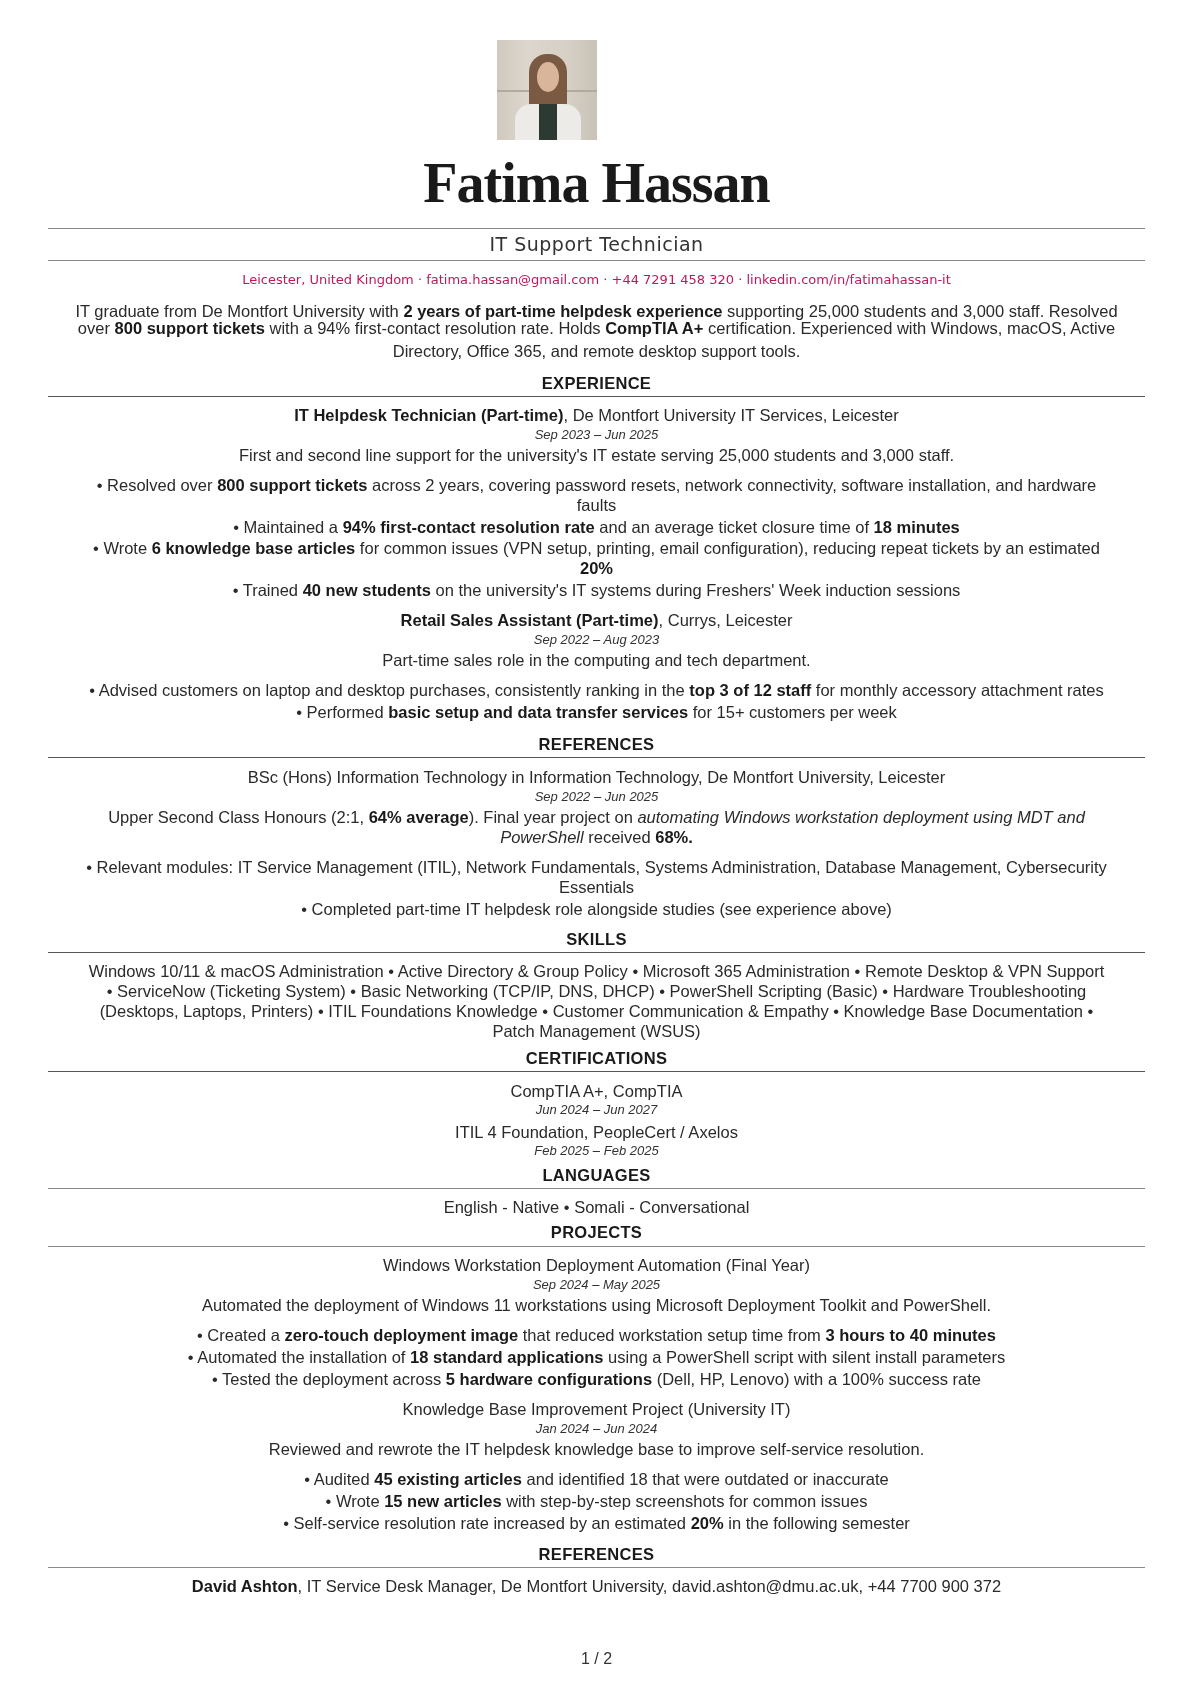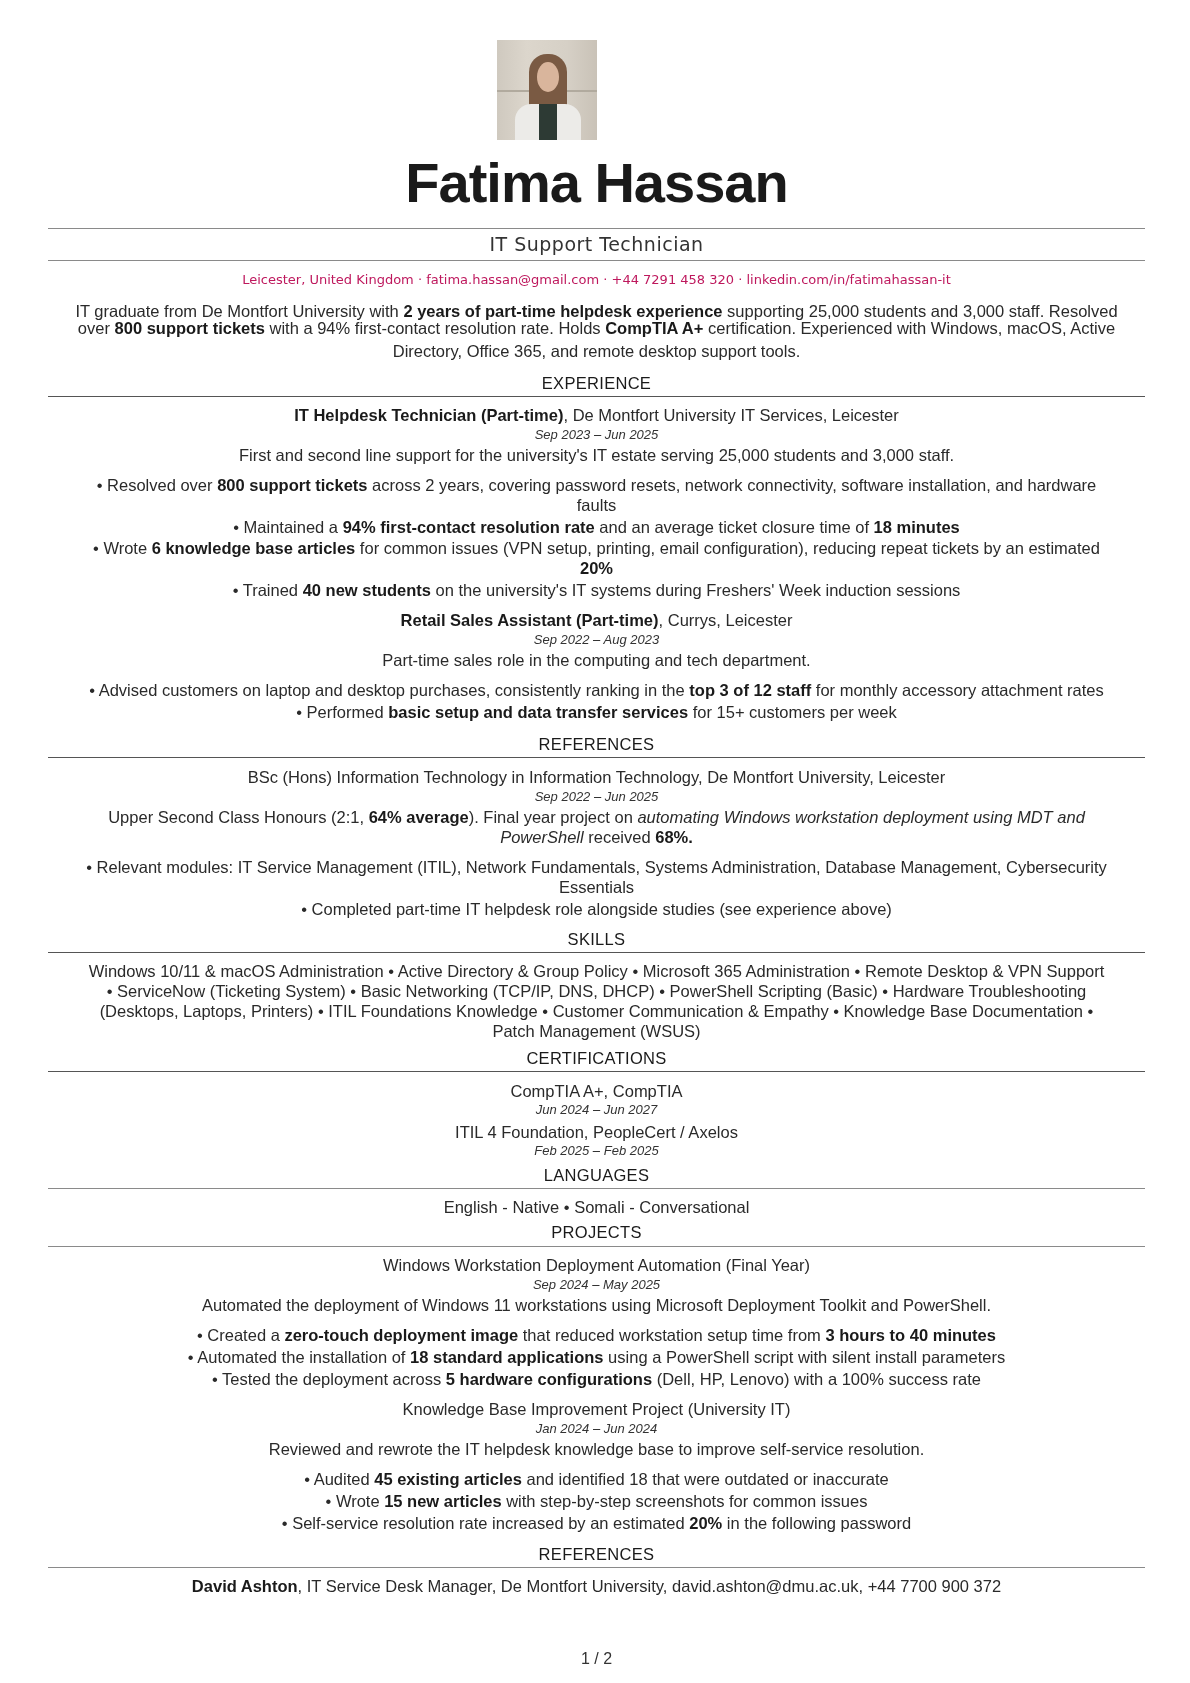--- a/index.html
+++ b/index.html
@@ -14,35 +14,35 @@
       overflow: hidden;
     }
     .photo .hair { position:absolute; left:32px; top:14px; width:38px; height:62px; background:#7a5a43; border-radius: 18px 18px 8px 8px; }
     .photo .face { position:absolute; left:40px; top:22px; width:22px; height:30px; background:#d9b59c; border-radius: 50%; }
     .photo .jacket { position:absolute; left:18px; top:64px; width:66px; height:40px; background:#ecebe8; border-radius: 16px 16px 0 0; }
     .photo .shirt { position:absolute; left:42px; top:64px; width:18px; height:40px; background:#2d3a34; }
     .photo .seam { position:absolute; left:0; top:50px; width:100px; height:2px; background:#b1aa9e; }
 
     .name {
       position: absolute; top: 148px; left: 0; width: 1097px;
-      font-family: Liberation Sans, sans-serif; font-weight: bold;
+      font-family: Liberation Serif, serif; font-weight: bold;
       font-size: 56px; letter-spacing: -1px; color: #1a1a1a; line-height: 70px;
     }
     .rule { position: absolute; left: 0; width: 1097px; height: 0; border-top: 1.5px solid #8a8a8a; }
     .rule.dark { border-top: 1.5px solid #555; }
     .role {
       position: absolute; top: 233px; left: 0; width: 1097px;
       font-family: "DejaVu Sans", sans-serif; font-size: 19px; letter-spacing: 0.5px; color: #333;
     }
     .contact {
       position: absolute; top: 272px; left: 0; width: 1097px;
       font-family: "DejaVu Sans", sans-serif; font-size: 13px; color: #be185d;
     }
     .txt { position: absolute; left: 0; width: 1097px; font-size: 16.5px; line-height: 20px; color: #2a2a2a; }
-    .heading { position: absolute; left: 0; width: 1097px; font-weight: normal; font-size: 16.5px; color: #1a1a1a; letter-spacing: 0.3px; }
+    .heading { position: absolute; left: 0; width: 1097px; font-weight: bold; font-size: 16.5px; color: #1a1a1a; letter-spacing: 0.3px; }
     .date { position: absolute; left: 0; width: 1097px; font-style: italic; font-size: 13px; color: #333; }
     b { font-weight: bold; color: #1a1a1a; }
     .pager { position: absolute; top: 1650px; left: 0; width: 1097px; font-size: 16px; color: #333; }
   </style>
 </head>
 <body>
 
 <div class="photo">
   <div class="seam"></div>
   <div class="hair"></div>
@@ -116,20 +116,20 @@
   <div class="txt" style="top:1295px">Automated the deployment of Windows 11 workstations using Microsoft Deployment Toolkit and PowerShell.</div>
   <div class="txt" style="top:1325px"><span>• Created a </span><b>zero-touch deployment image</b><span> that reduced workstation setup time from </span><b>3 hours to 40 minutes</b></div>
   <div class="txt" style="top:1347px"><span>• Automated the installation of </span><b>18 standard applications</b><span> using a PowerShell script with silent install parameters</span></div>
   <div class="txt" style="top:1369px"><span>• Tested the deployment across </span><b>5 hardware configurations</b><span> (Dell, HP, Lenovo) with a 100% success rate</span></div>
 
   <div class="txt" style="top:1399px">Knowledge Base Improvement Project (University IT)</div>
   <div class="date" style="top:1421px">Jan 2024 – Jun 2024</div>
   <div class="txt" style="top:1439px">Reviewed and rewrote the IT helpdesk knowledge base to improve self-service resolution.</div>
   <div class="txt" style="top:1469px"><span>• Audited </span><b>45 existing articles</b><span> and identified 18 that were outdated or inaccurate</span></div>
   <div class="txt" style="top:1491px"><span>• Wrote </span><b>15 new articles</b><span> with step-by-step screenshots for common issues</span></div>
-  <div class="txt" style="top:1513px"><span>• Self-service resolution rate increased by an estimated </span><b>20%</b><span> in the following password</span></div>
+  <div class="txt" style="top:1513px"><span>• Self-service resolution rate increased by an estimated </span><b>20%</b><span> in the following semester</span></div>
 
   <div class="heading" style="top:1545px">REFERENCES</div>
   <div class="rule" style="top:1567px"></div>
   <div class="txt" style="top:1576px"><b>David Ashton</b><span>, IT Service Desk Manager, De Montfort University, david.ashton@dmu.ac.uk, +44 7700 900 372</span></div>
 
   <div class="pager">1 / 2</div>
 </div>
 
 </body></html>

